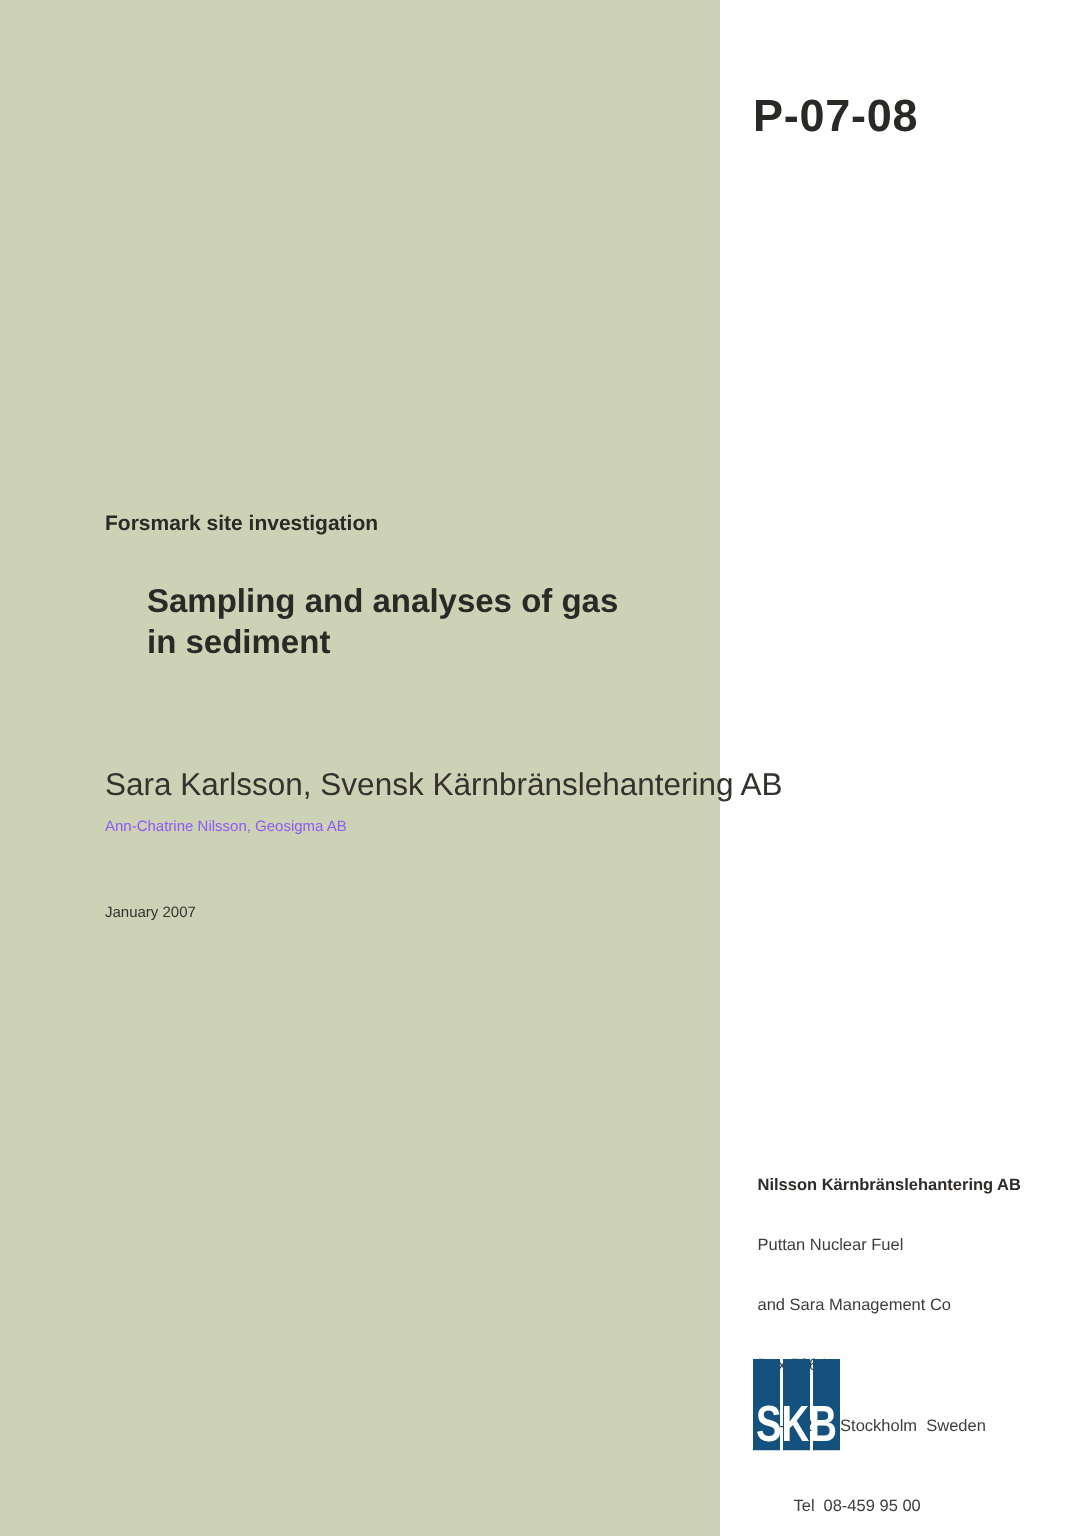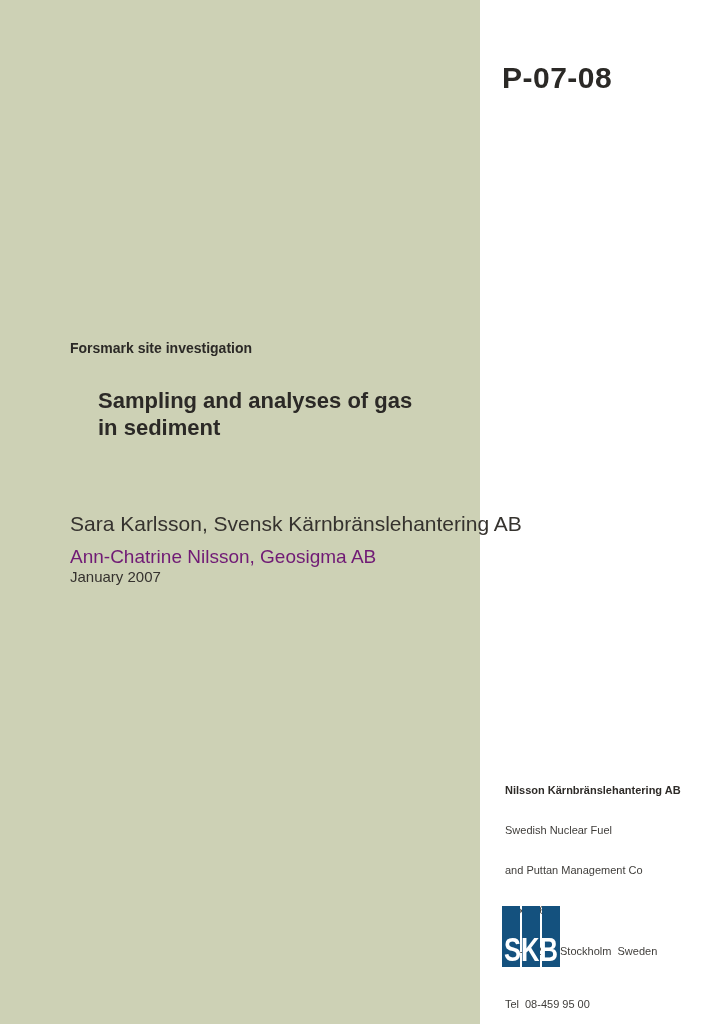--- a/index.html
+++ b/index.html
@@ -59,27 +59,27 @@
   }
   .author-line-1 {
     position: absolute;
     left: 70px; top: 512px;
     font-size: 21px;
     color: #35322e;
   }
   .author-line-2 {
     position: absolute;
     left: 70px; top: 546px;
-    font-size: 19px;
-    color: #701a75;
+    font-size: 10px;
+    color: #8b5cf6;
   }
   .publication-date {
     position: absolute;
-    left: 70px; top: 568px;
-    font-size: 15px;
+    left: 70px; top: 603px;
+    font-size: 10px;
     color: #35322e;
   }
   .footer-block {
     position: absolute;
     left: 505px; top: 757px;
     width: 210px;
     font-size: 11px;
     line-height: 13.4px;
     color: #3f3d3a;
     white-space: pre-wrap;
@@ -87,20 +87,21 @@
   .footer-company {
     font-weight: bold;
     color: #2e2b28;
   }
   .contact-row {
     display: flex;
   }
   .contact-label {
     width: 20px;
     flex: 0 0 20px;
+    margin-left: 24px;
   }
   .contact-value {
     flex: 1;
   }
   .skb-logo {
     position: absolute;
     left: 502px; top: 906px;
     width: 58px; height: 61px;
   }
 </style>
@@ -120,22 +121,22 @@
 
 
   <div class="author-line-1">Sara Karlsson, Svensk Kärnbränslehantering AB</div>
 
   <div class="author-line-2">Ann-Chatrine Nilsson, Geosigma AB</div>
 
   <div class="publication-date">January 2007</div>
 
   <div class="footer-block">
     <div class="footer-company">Nilsson Kärnbränslehantering AB</div>
-    <div class="addr-line">Swedish Nuclear Fuel</div>
-    <div class="addr-line">and Puttan Management Co</div>
+    <div class="addr-line">Puttan Nuclear Fuel</div>
+    <div class="addr-line">and Sara Management Co</div>
     <div class="addr-line">Box 5864</div>
     <div class="addr-line">SE-102 40 Stockholm  Sweden</div>
 
     <div class="contact-row">
       <span class="contact-label">Tel</span>
       <span class="contact-value">08-459 95 00</span>
     </div>
     
     
     

